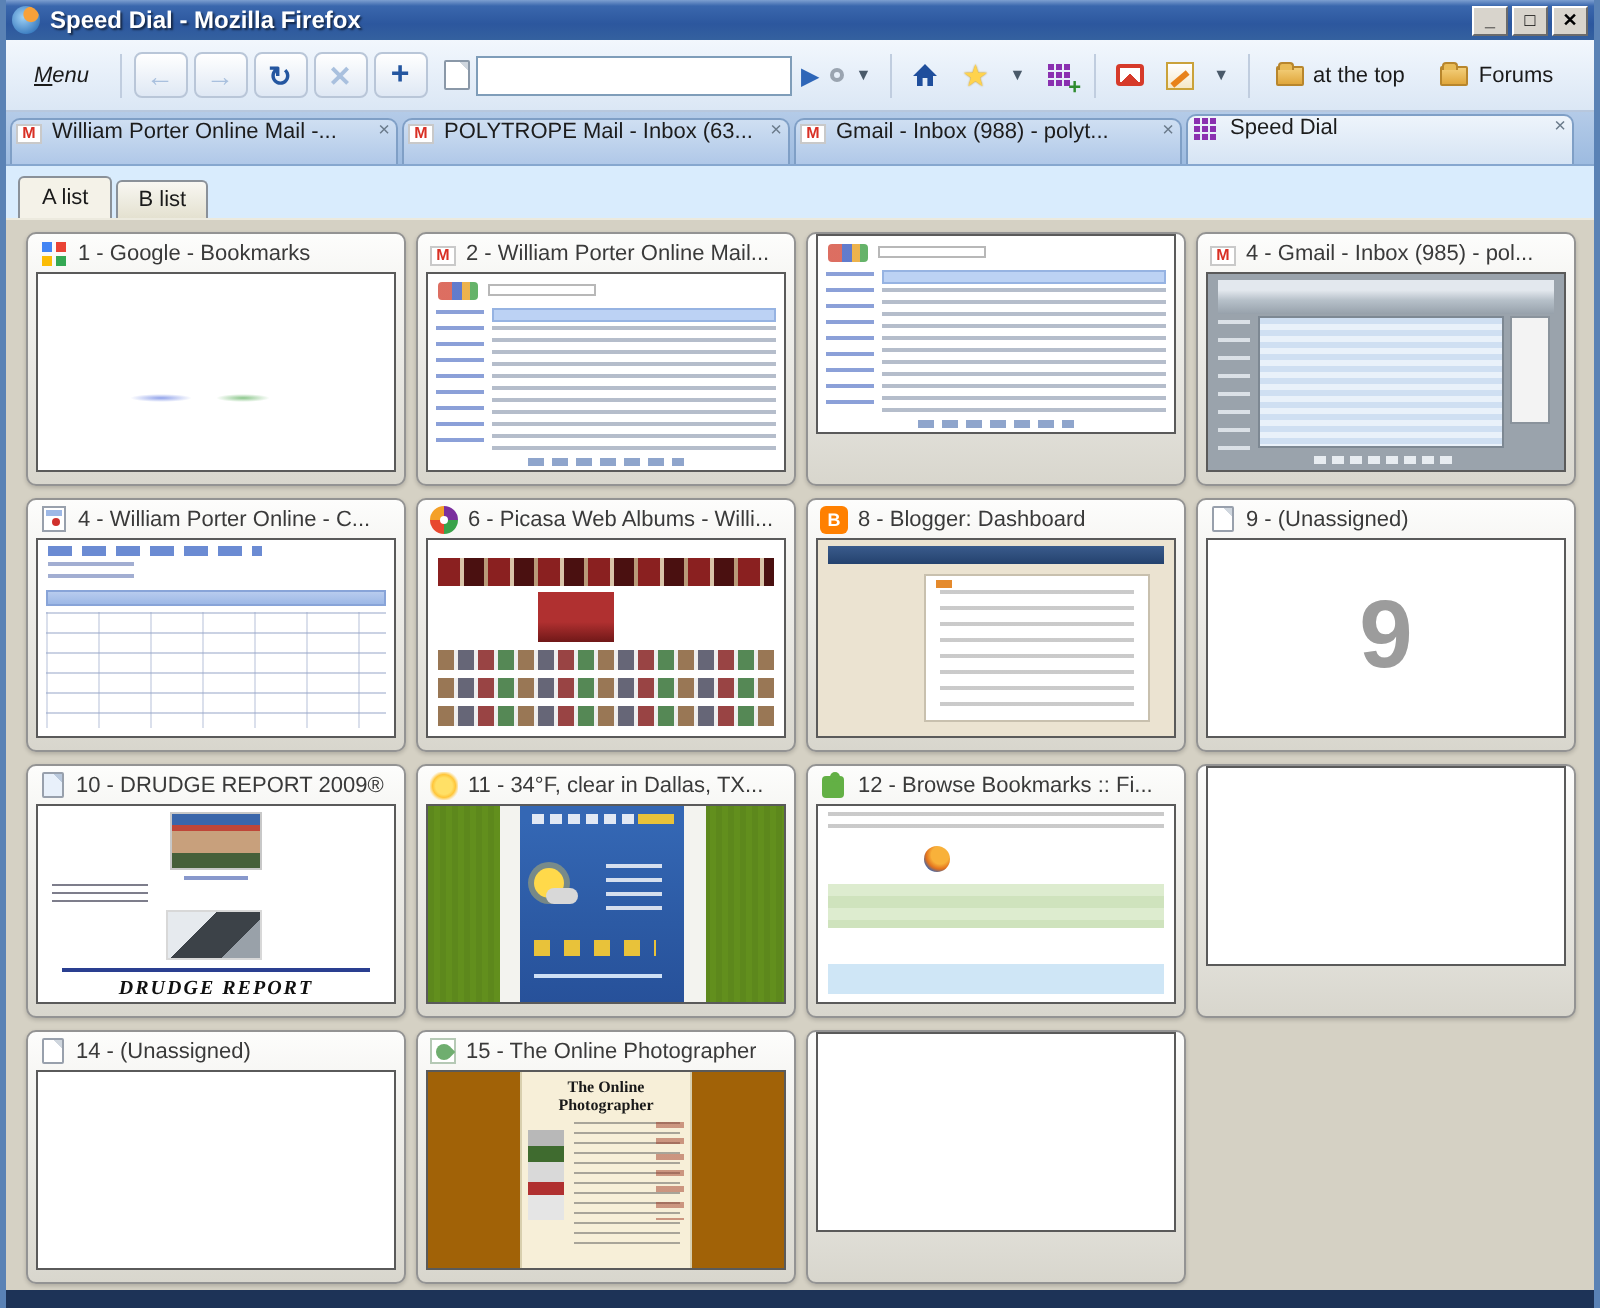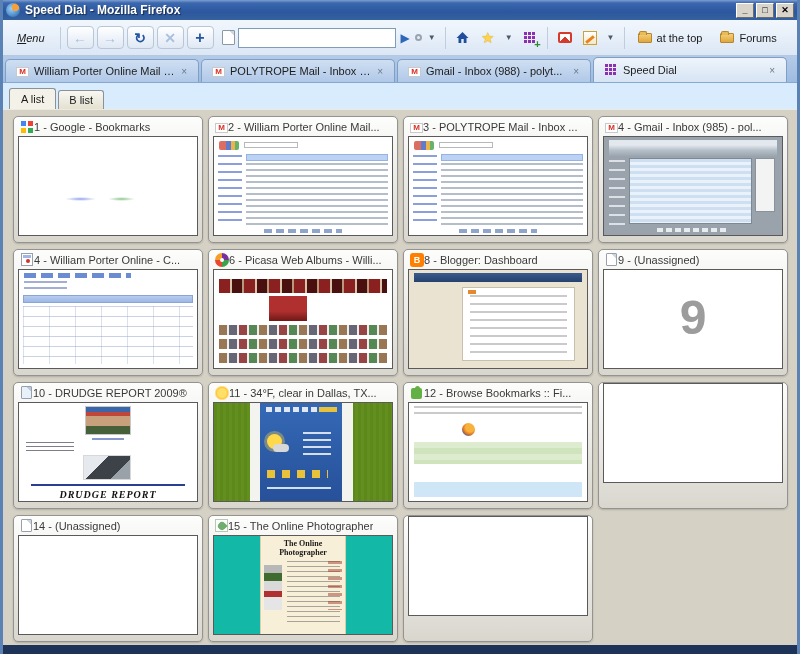--- a/index.html
+++ b/index.html
@@ -53,35 +53,35 @@
   .notes::after{content:"";position:absolute;width:10px;height:3px;background:#e8821a;left:1px;top:6px;transform:rotate(-40deg);}
   .bm{display:flex;align-items:center;gap:5px;padding:2px 7px;cursor:default;}
   .folder-ic{width:14px;height:10px;background:linear-gradient(#f3cf7a,#e0a73c);border:1px solid #b8862c;
     border-radius:1px;position:relative;flex:none;}
   .folder-ic::before{content:"";position:absolute;top:-3px;left:0;width:6px;height:3px;
     background:#e9bb56;border:1px solid #b8862c;border-bottom:none;border-radius:2px 2px 0 0;}
   
   .tabbar{height:27px;background:linear-gradient(#b4cbe8,#9dbbe0);border-bottom:1px solid #86a7cf;
     display:flex;align-items:flex-end;padding:0 2px;gap:2px;}
   .tab{height:23px;width:194px;border:1px solid #7f9fc6;border-bottom:none;border-radius:5px 5px 0 0;
-    background:linear-gradient(#cfdff2,#b0c8e8);display:flex;align-items:center;padding:0 10px;gap:5px;cursor:default;}
+    background:linear-gradient(#cfdff2,#b0c8e8);display:flex;align-items:flex-start;padding:0 2px;gap:5px;cursor:default;}
   .tab.active{background:linear-gradient(#eef4fb,#d6e4f4);height:25px;}
   .tab-title{flex:1;overflow:hidden;text-overflow:ellipsis;white-space:nowrap;color:#1c1c1c;}
   .tab-close{color:#6a7a8a;font-size:10px;padding:0 1px;}
   
   .liststrip{height:26px;background:#d9ecfd;display:flex;align-items:flex-end;padding:0 0 0 6px;gap:2px;}
   .ltab{border:1px solid #8a9199;border-bottom:none;border-radius:3px 3px 0 0;padding:3px 10px;cursor:default;
     background:linear-gradient(#f8f7f2,#e4e1d0);}
   .ltab.active{background:#f4f2e8;padding:4px 11px;position:relative;z-index:2;}
   
   .panel{background:#d5d1c4;height:537px;border-top:1px solid #eceade;}
   .grid{display:grid;grid-template-columns:repeat(4,190px);grid-auto-rows:127px;gap:6px 5px;padding:6px 10px;}
   .dial{border:1px solid #939393;border-radius:5px;background:linear-gradient(#fdfdfc,#d8d6cd);
     box-shadow:0 1px 2px rgba(0,0,0,.18);overflow:hidden;cursor:pointer;}
-  .dial-header{height:19px;display:flex;align-items:center;padding:0 6px;color:#3a3a3a;
+  .dial-header{height:19px;display:flex;align-items:center;gap:5px;padding:0 6px;color:#3a3a3a;
     white-space:nowrap;overflow:hidden;}
   .dial-label{overflow:hidden;text-overflow:ellipsis;}
   .thumbwrap{margin:0 4px 4px;height:100px;border:1px solid #5a5a5a;background:#fff;position:relative;overflow:hidden;}
   .th{position:absolute;left:0;top:0;right:0;bottom:0;background:#fff;}
   .th i{position:absolute;display:block;}
   
   .ic{width:14px;height:14px;position:relative;flex:none;display:inline-block;}
   .ic-google{background:linear-gradient(#4285f4,#4285f4) 1px 1px/5px 5px no-repeat,
     linear-gradient(#ea4335,#ea4335) 8px 1px/5px 5px no-repeat,
     linear-gradient(#fbbc05,#fbbc05) 1px 8px/5px 5px no-repeat,
@@ -176,21 +176,21 @@
   .we-sun{left:30%;top:32%;width:15px;height:15px;border-radius:50%;background:#ffd94a;box-shadow:0 0 0 3px rgba(255,217,74,.35);}
   .we-cloud{left:33%;top:42%;width:16px;height:8px;border-radius:6px;background:#d8d8d8;}
   .we-lines{left:50%;top:30%;width:16%;height:24%;background:repeating-linear-gradient(180deg,rgba(255,255,255,.8) 0 2px,transparent 2px 7px);}
   .we-btns{left:30%;top:68%;width:34%;height:9%;background:repeating-linear-gradient(90deg,#e8c23a 0 8px,transparent 8px 15px);}
   .we-foot{left:30%;top:86%;width:36%;height:2px;background:#cfe0f5;}
   .bo-top{left:3%;top:3%;right:3%;height:12%;background:repeating-linear-gradient(180deg,rgba(150,150,150,.5) 0 2px,transparent 2px 6px);}
   .bo-ffx{left:30%;top:20%;width:13px;height:13px;border-radius:50%;
     background:radial-gradient(circle at 62% 35%,#f8b13a 0 38%,#e2711d 60%,#3a66b0 78%);}
   .bo-green{left:3%;top:40%;right:3%;height:22%;background:repeating-linear-gradient(180deg,#ddeccf 0 6px,#cfe3bd 6px 12px);}
   .bo-blue{left:3%;bottom:4%;right:3%;height:15%;background:#cfe6f6;}
-  .th-top{background:#14b8a6;}
+  .th-top{background:#a16207;}
   .tp-col{left:26%;width:48%;top:0;bottom:0;background:#f7efd8;border-left:1px solid #d8cfae;border-right:1px solid #d8cfae;}
   .tp-ads{left:28%;top:30%;width:10%;height:46%;
     background:linear-gradient(180deg,#b8b8b8 0 18%,#3f6b2f 18% 36%,#d9d9d9 36% 58%,#b03030 58% 72%,#e5e5e5 72%);}
   .tp-lines{left:41%;top:26%;width:30%;height:66%;background:repeating-linear-gradient(180deg,rgba(90,90,90,.5) 0 1px,transparent 1px 5px);}
   .tp-right{right:28%;top:26%;width:8%;height:50%;background:repeating-linear-gradient(180deg,rgba(160,60,40,.5) 0 3px,transparent 3px 8px);}
   .top-text{position:absolute;left:26%;width:48%;top:3px;text-align:center;
     font:bold 8px "Liberation Serif",serif;color:#1a1a1a;}
   .bottom-edge{position:absolute;left:0;right:0;bottom:0;height:9px;background:#1d3357;}
 </style>
 </head>
@@ -307,24 +307,20 @@
               <i class="gm-logo"></i>
               <i class="gm-search"></i>
               <i class="gm-side"></i>
               <i class="gm-band"></i>
               <i class="gm-rows"></i>
               <i class="gm-foot"></i>
             </div>
           </div>
         </div>
         <div class="dial">
-          <div class="dial-header">
-            <span class="ic ic-gmail"></span>
-            <span class="dial-label">3 - POLYTROPE Mail - Inbox ...</span>
-          </div>
           <div class="thumbwrap">
             <div class="th th-gmail-light">
               <i class="gm-logo"></i>
               <i class="gm-search"></i>
               <i class="gm-side"></i>
               <i class="gm-band"></i>
               <i class="gm-rows"></i>
               <i class="gm-foot"></i>
             </div>
           </div>

